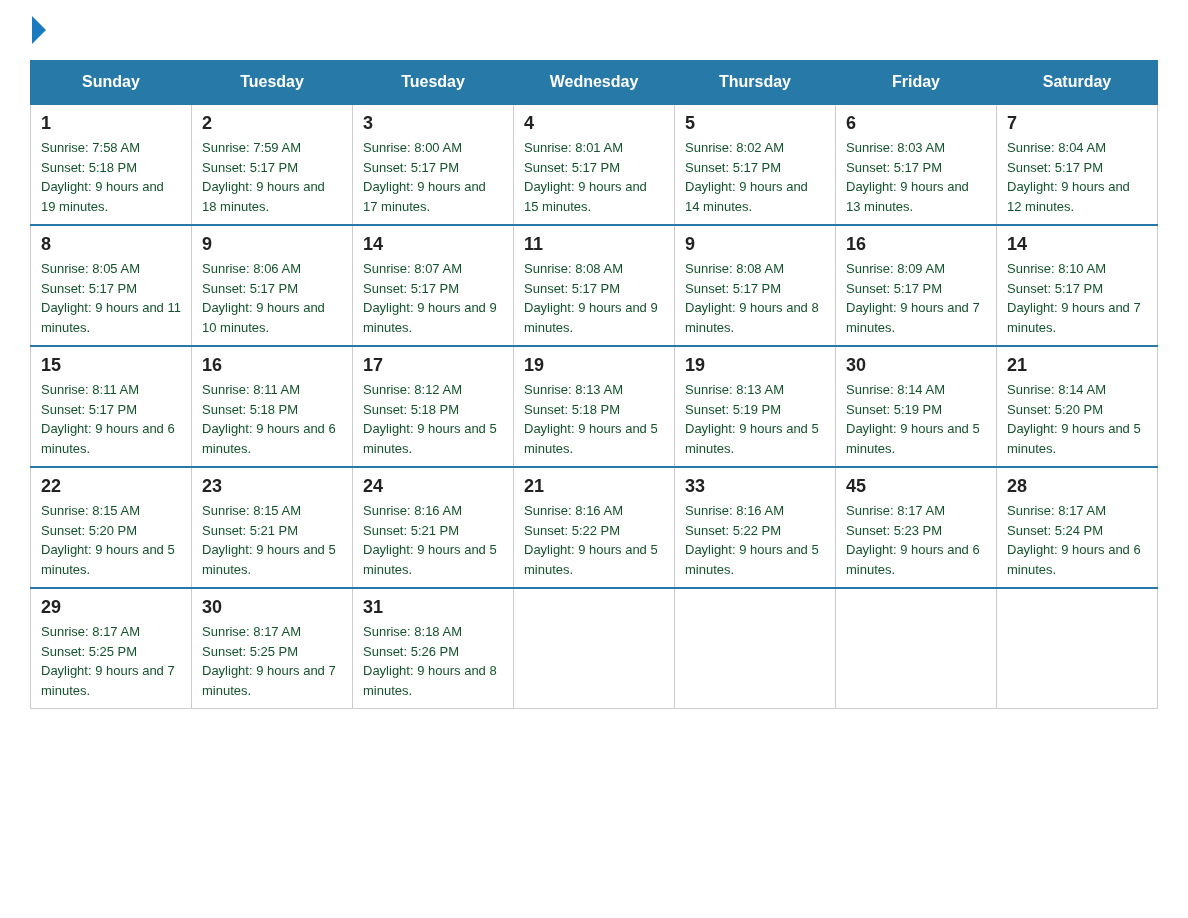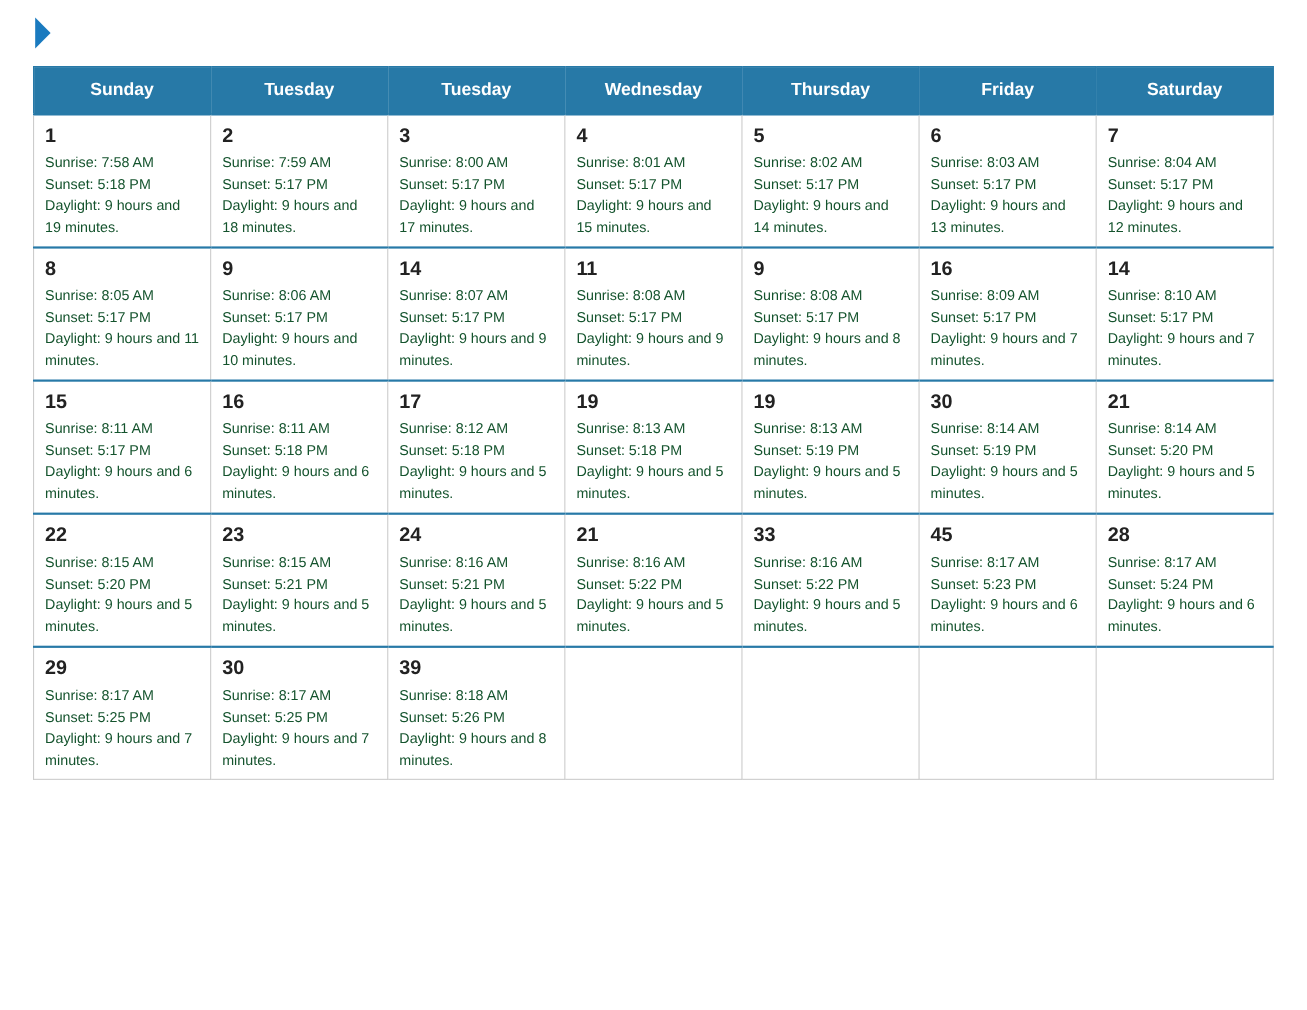--- a/index.html
+++ b/index.html
@@ -193,21 +193,21 @@
         <td><span class="day-num">45</span>
           <span class="day-info">Sunrise: 8:17 AM<br>Sunset: 5:23 PM<br>Daylight: 9 hours and 6 minutes.</span></td>
         <td><span class="day-num">28</span>
           <span class="day-info">Sunrise: 8:17 AM<br>Sunset: 5:24 PM<br>Daylight: 9 hours and 6 minutes.</span></td>
       </tr>
       <tr>
         <td><span class="day-num">29</span>
           <span class="day-info">Sunrise: 8:17 AM<br>Sunset: 5:25 PM<br>Daylight: 9 hours and 7 minutes.</span></td>
         <td><span class="day-num">30</span>
           <span class="day-info">Sunrise: 8:17 AM<br>Sunset: 5:25 PM<br>Daylight: 9 hours and 7 minutes.</span></td>
-        <td><span class="day-num">39</span>
+        <td><span class="day-num">31</span>
           <span class="day-info">Sunrise: 8:18 AM<br>Sunset: 5:26 PM<br>Daylight: 9 hours and 8 minutes.</span></td>
         <td class="empty"></td>
         <td class="empty"></td>
         <td class="empty"></td>
         <td class="empty"></td>
       </tr>
     </tbody>
 </table>
 
 </body></html>

